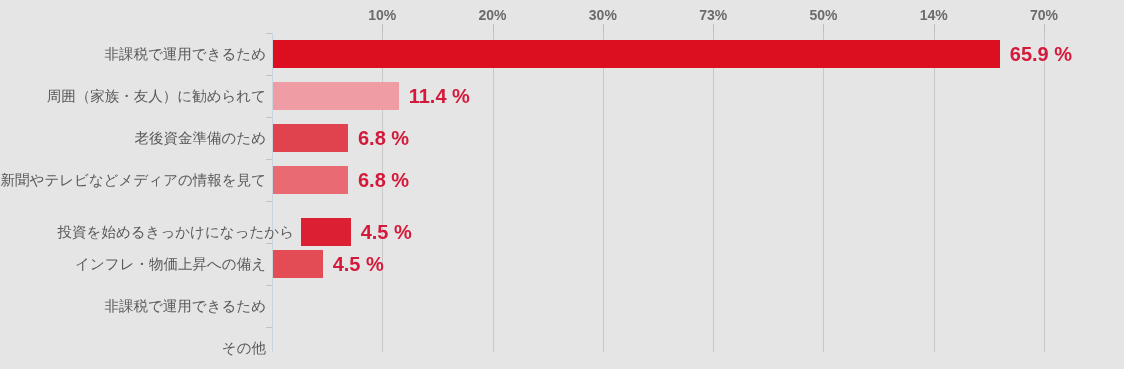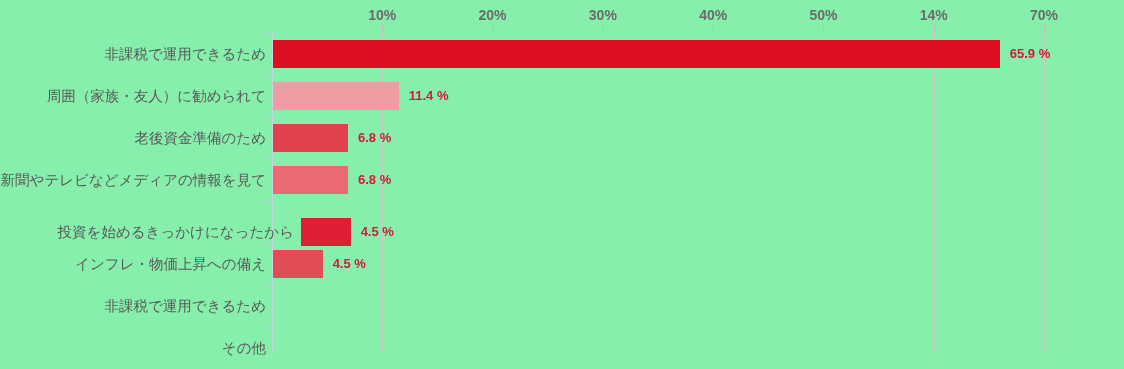--- a/index.html
+++ b/index.html
@@ -7,21 +7,21 @@
     padding: 0;
     background: #ffffff;
   }
   body {
     font-family: "Liberation Sans", sans-serif;
   }
   #chart-root {
     position: relative;
     width: 1124px;
     height: 369px;
-    background: #86efac;
+    background: #e5e5e5;
     overflow: hidden;
   }
 
   .gridline {
     position: absolute;
     top: 0;
     bottom: 0;
     width: 1px;
     background: #c8c8c8;
   }
@@ -87,39 +87,39 @@
     top: 7px;
     left: 0;
     height: 28px;
   }
 
   .bar-value {
     position: absolute;
     top: 0;
     height: 42px;
     line-height: 42px;
-    font-size: 13px;
+    font-size: 20px;
     font-weight: bold;
     color: #d4193b;
     white-space: nowrap;
   }
 </style>
 </head>
 <body>
 
 <div id="chart-root">
 
   <div id="axis-labels">
       <div class="axis-label" style="left: 382.286px;">10%</div>
       <div class="top-tick" style="left: 382.286px;"></div>
       <div class="axis-label" style="left: 492.571px; text-align: center;">20%</div>
       <div class="top-tick" style="left: 492.571px;"></div>
       <div class="axis-label" style="left: 602.857px;">30%</div>
       <div class="top-tick" style="left: 602.857px;"></div>
-      <div class="axis-label" style="left: 713.143px;">40%</div>
+      <div class="axis-label" style="left: 713.143px;">73%</div>
       <div class="top-tick" style="left: 713.143px;"></div>
       <div class="axis-label" style="left: 823.429px;">50%</div>
       <div class="top-tick" style="left: 823.429px;"></div>
       <div class="axis-label" style="left: 933.714px;">14%</div>
       <div class="top-tick" style="left: 933.714px;"></div>
       <div class="axis-label" style="left: 1044px;">70%</div>
       <div class="top-tick" style="left: 1044px;"></div>
     </div>
 
   <div id="value-axis-line"></div>

